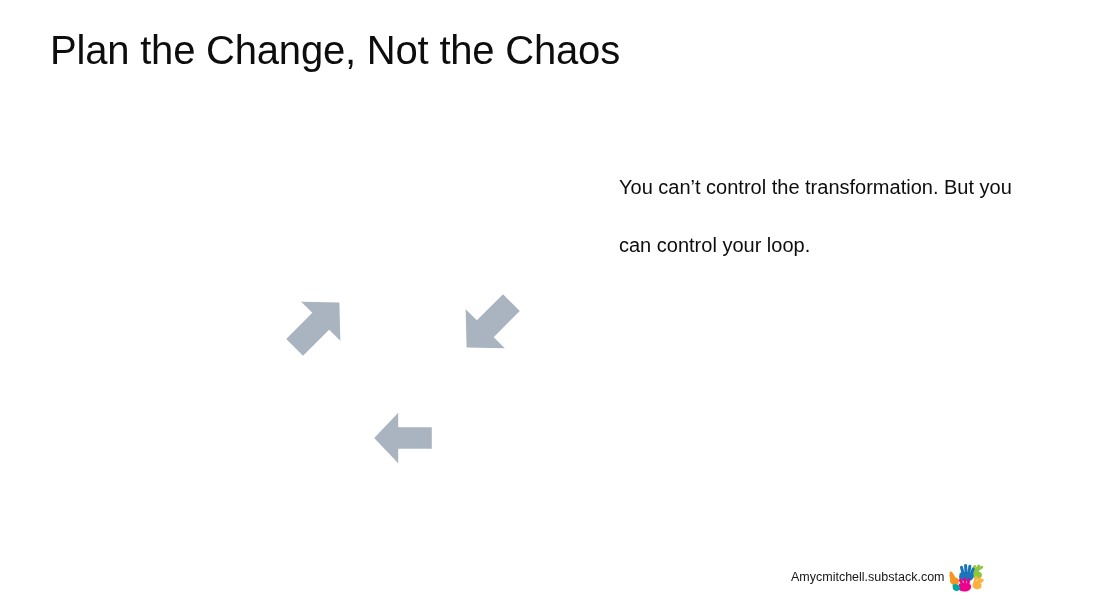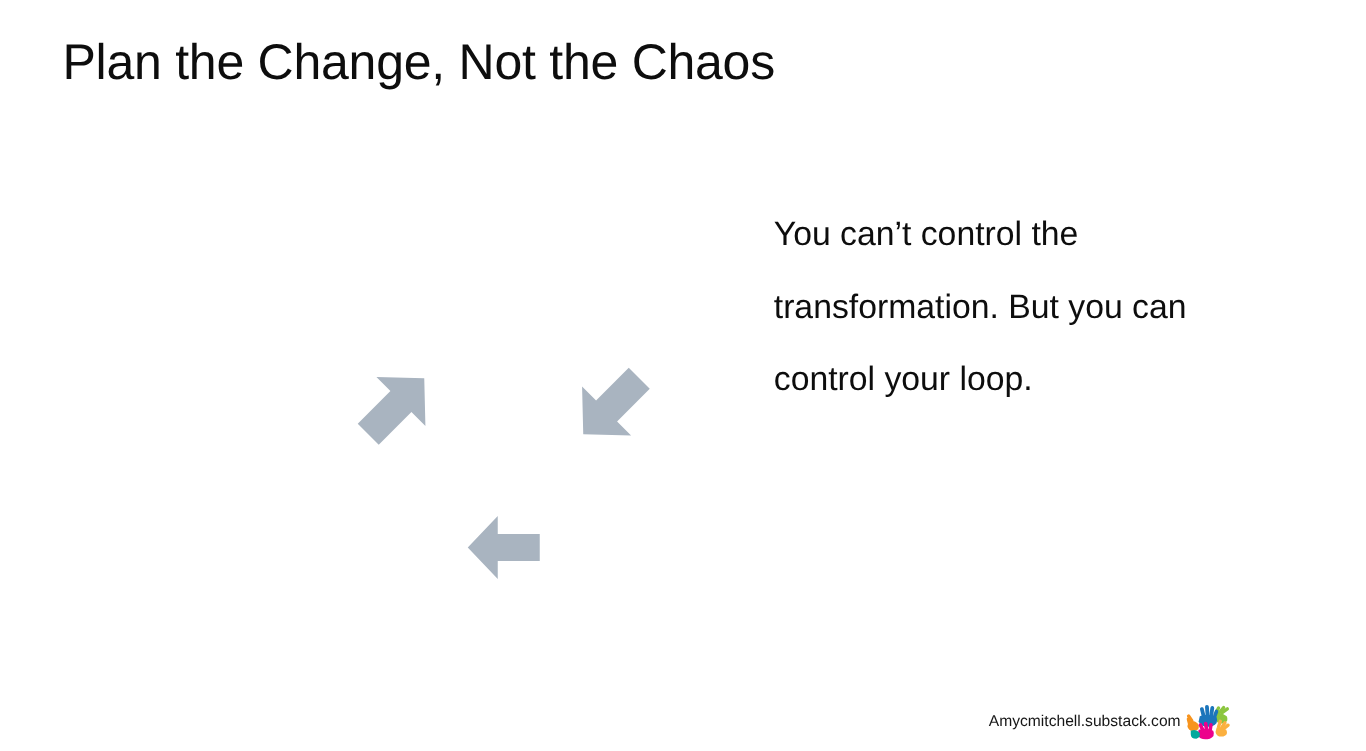--- a/index.html
+++ b/index.html
@@ -69,21 +69,21 @@
   .arrow-left-up   { left: 283px; top: 292px; width: 68px; height: 66px; }
   .arrow-right-down{ left: 455px; top: 292px; width: 68px; height: 66px; }
   .arrow-bottom    { left: 372px; top: 408px; width: 62px; height: 60px; }
 
   
   .body-copy {
     position: absolute;
     left: 619px;
     top: 158px;
     width: 400px;
-    font-size: 27px;
+    font-size: 20px;
     line-height: 58px;
     color: #0d0d0d;
   }
 
   
   .footer {
     position: absolute;
     left: 791px;
     top: 560px;
     display: flex;

